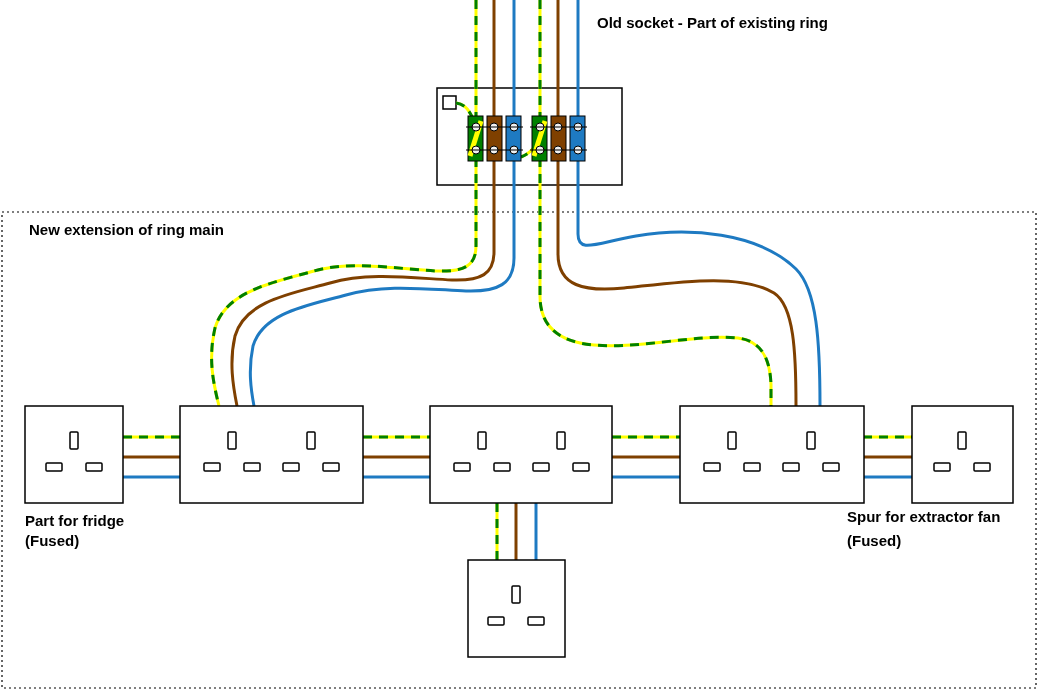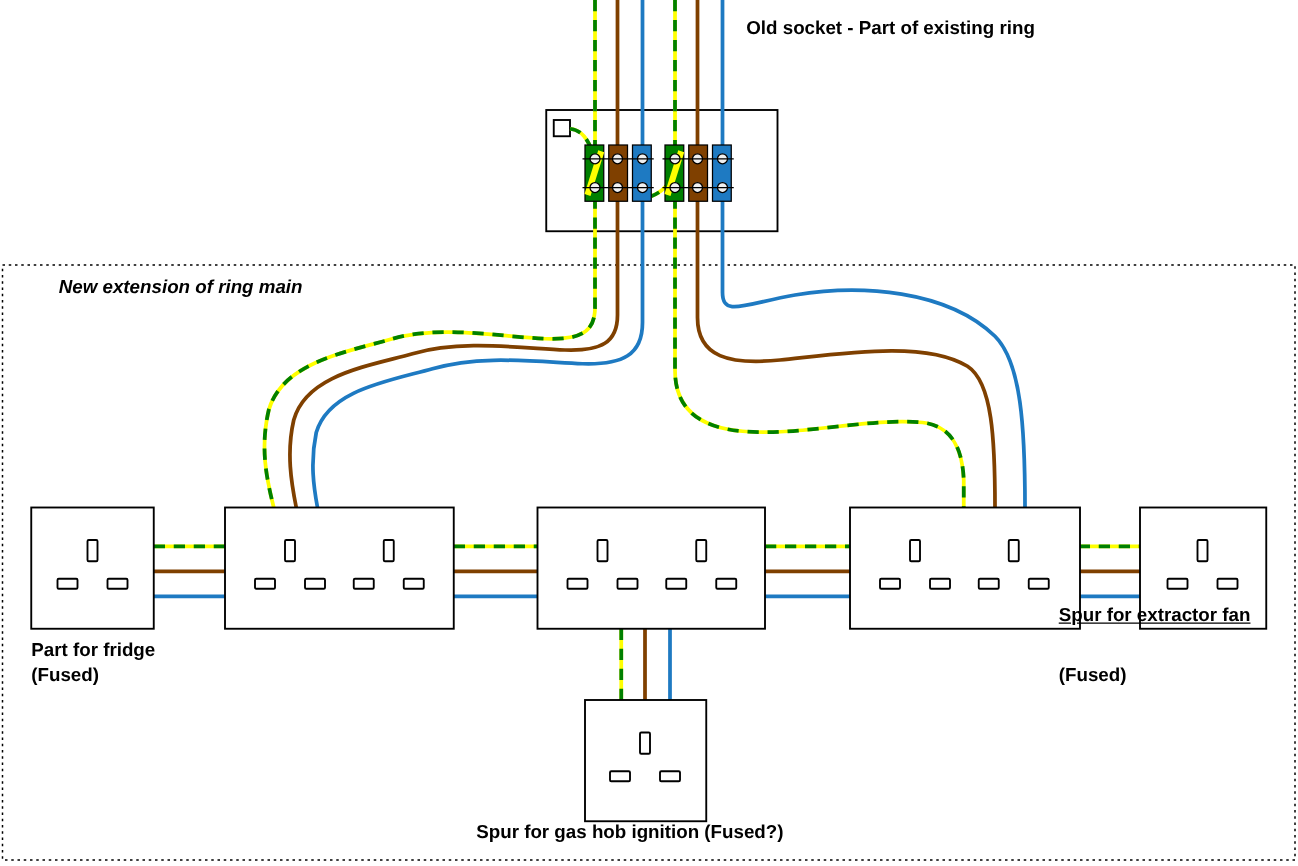--- a/index.html
+++ b/index.html
@@ -152,19 +152,18 @@
       <use href="#outlet" x="482" y="440"></use>
       <use href="#outlet" x="561" y="440"></use>
       <use href="#outlet" x="732" y="440"></use>
       <use href="#outlet" x="811" y="440"></use>
       <use href="#outlet" x="962" y="440"></use>
       <use href="#outlet" x="516" y="594"></use>
     </g>
   </svg>
 
   <div class="lbl" style="left:597px; top:14px;">Old socket - Part of existing ring</div>
-  <div class="lbl" style="left:47px;  top:221px;font-style:italic;">New extension of ring main</div>
+  <div class="lbl" style="left:29px;  top:221px;">New extension of ring main</div>
   <div class="lbl" style="left:25px;  top:512px;">Part for fridge</div>
   <div class="lbl" style="left:25px;  top:532px;">(Fused)</div>
-  <div class="lbl" style="left:847px; top:484px;text-decoration:underline;">Spur for extractor fan</div>
+  <div class="lbl" style="left:847px; top:508px;">Spur for extractor fan</div>
   <div class="lbl" style="left:847px; top:532px;">(Fused)</div>
-  <div class="lbl" style="left:381px; top:657px;">Spur for gas hob ignition (Fused?)</div>
 </div>
 
 </body></html>

